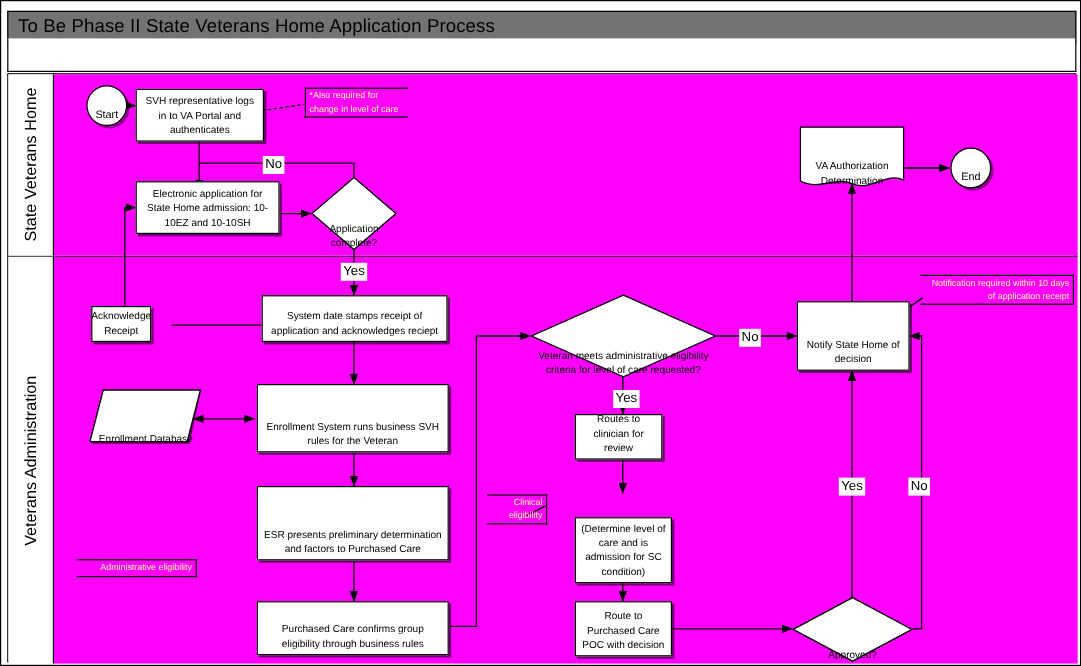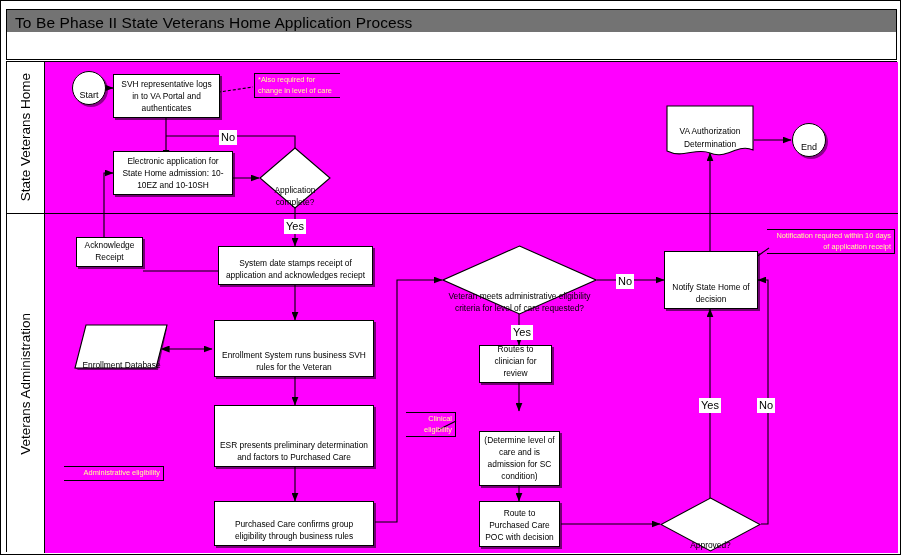--- a/index.html
+++ b/index.html
@@ -103,21 +103,21 @@
     padding: 0 6px;
   }
   .decision svg { position: absolute; left: 0; top: 0; }
   .data-shape {
     background: transparent; border: none; box-shadow: none; padding: 0;
   }
   .data-shape .dlabel { position: relative; z-index: 2; font-size: 8.4px; line-height:1.45; }
   .data-shape svg { position: absolute; left: 0; top: 0; }
   .doc-shape {
     background: transparent; border: none; box-shadow: none; padding: 0;
-    align-items: center;
+    align-items: flex-end;
   }
   .doc-shape .dlabel { position: relative; z-index: 2; font-size: 8.4px; line-height:1.5; width:100%; padding-top:14px;}
   .doc-shape svg { position: absolute; left: 0; top: 0; }
 
   
   .edge-label {
     position: absolute;
     background: #ffffff;
     color: #000;
     font-size: 11px;
@@ -236,21 +236,21 @@
     <span>Electronic application for State Home admission: 10-10EZ and 10-10SH</span>
   </div>
 
   <div class="node decision" style="left:258px; top:146px; width:72px; height:62px;">
     <svg width="72" height="62" viewBox="0 0 72 62">
       <polygon points="36,1 71,31 36,61 1,31" fill="#fff" stroke="#000" stroke-width="1.1"></polygon>
     </svg>
     <span class="dlabel">Application complete?</span>
   </div>
 
-  <div class="node" style="left:75px; top:236px; width:67px; height:30px;">
+  <div class="node" style="left:75px; top:254px; width:50px; height:30px;">
     <span>Acknowledge Receipt</span>
   </div>
 
   <div class="node" style="left:217px; top:245px; width:155px; height:39px;">
     <span>System date stamps receipt of application and acknowledges reciept</span>
   </div>
 
   <div class="node data-shape" style="left:73px; top:322px; width:95px; height:48px;">
     <svg width="95" height="48" viewBox="0 0 95 48">
       <polygon points="12,2 93,2 82,45 1,45" fill="#fff" stroke="#000" stroke-width="1.1"></polygon>

